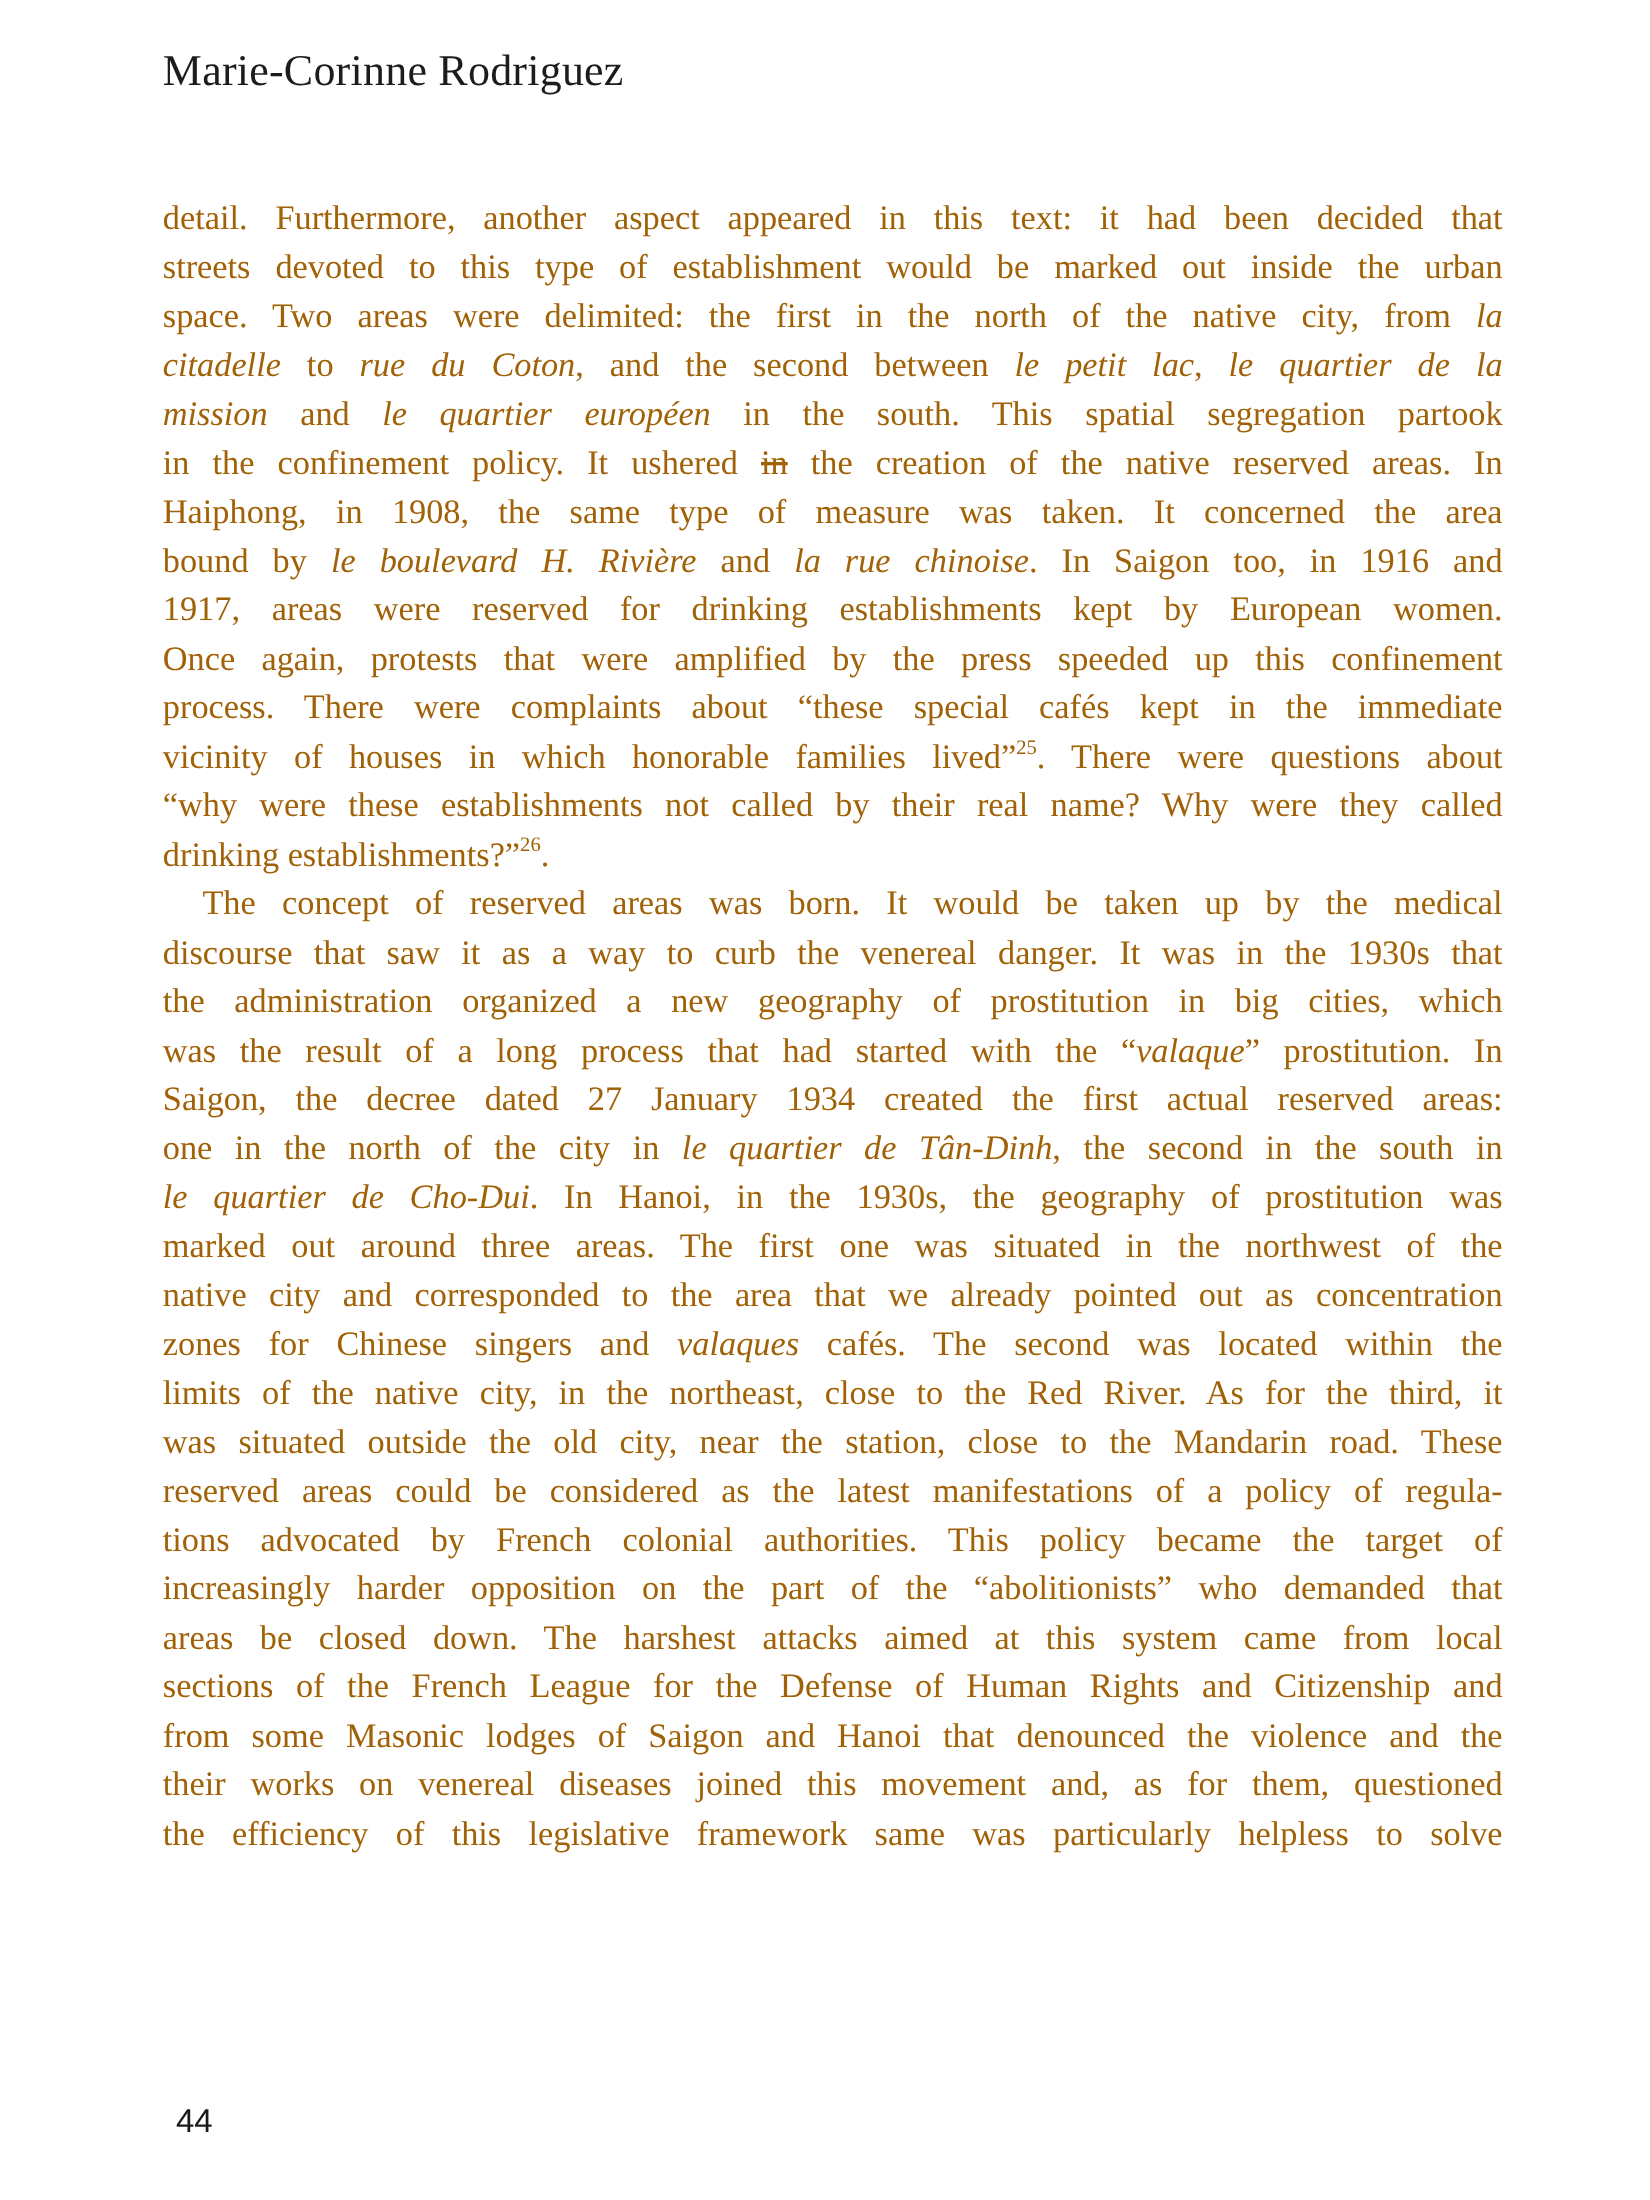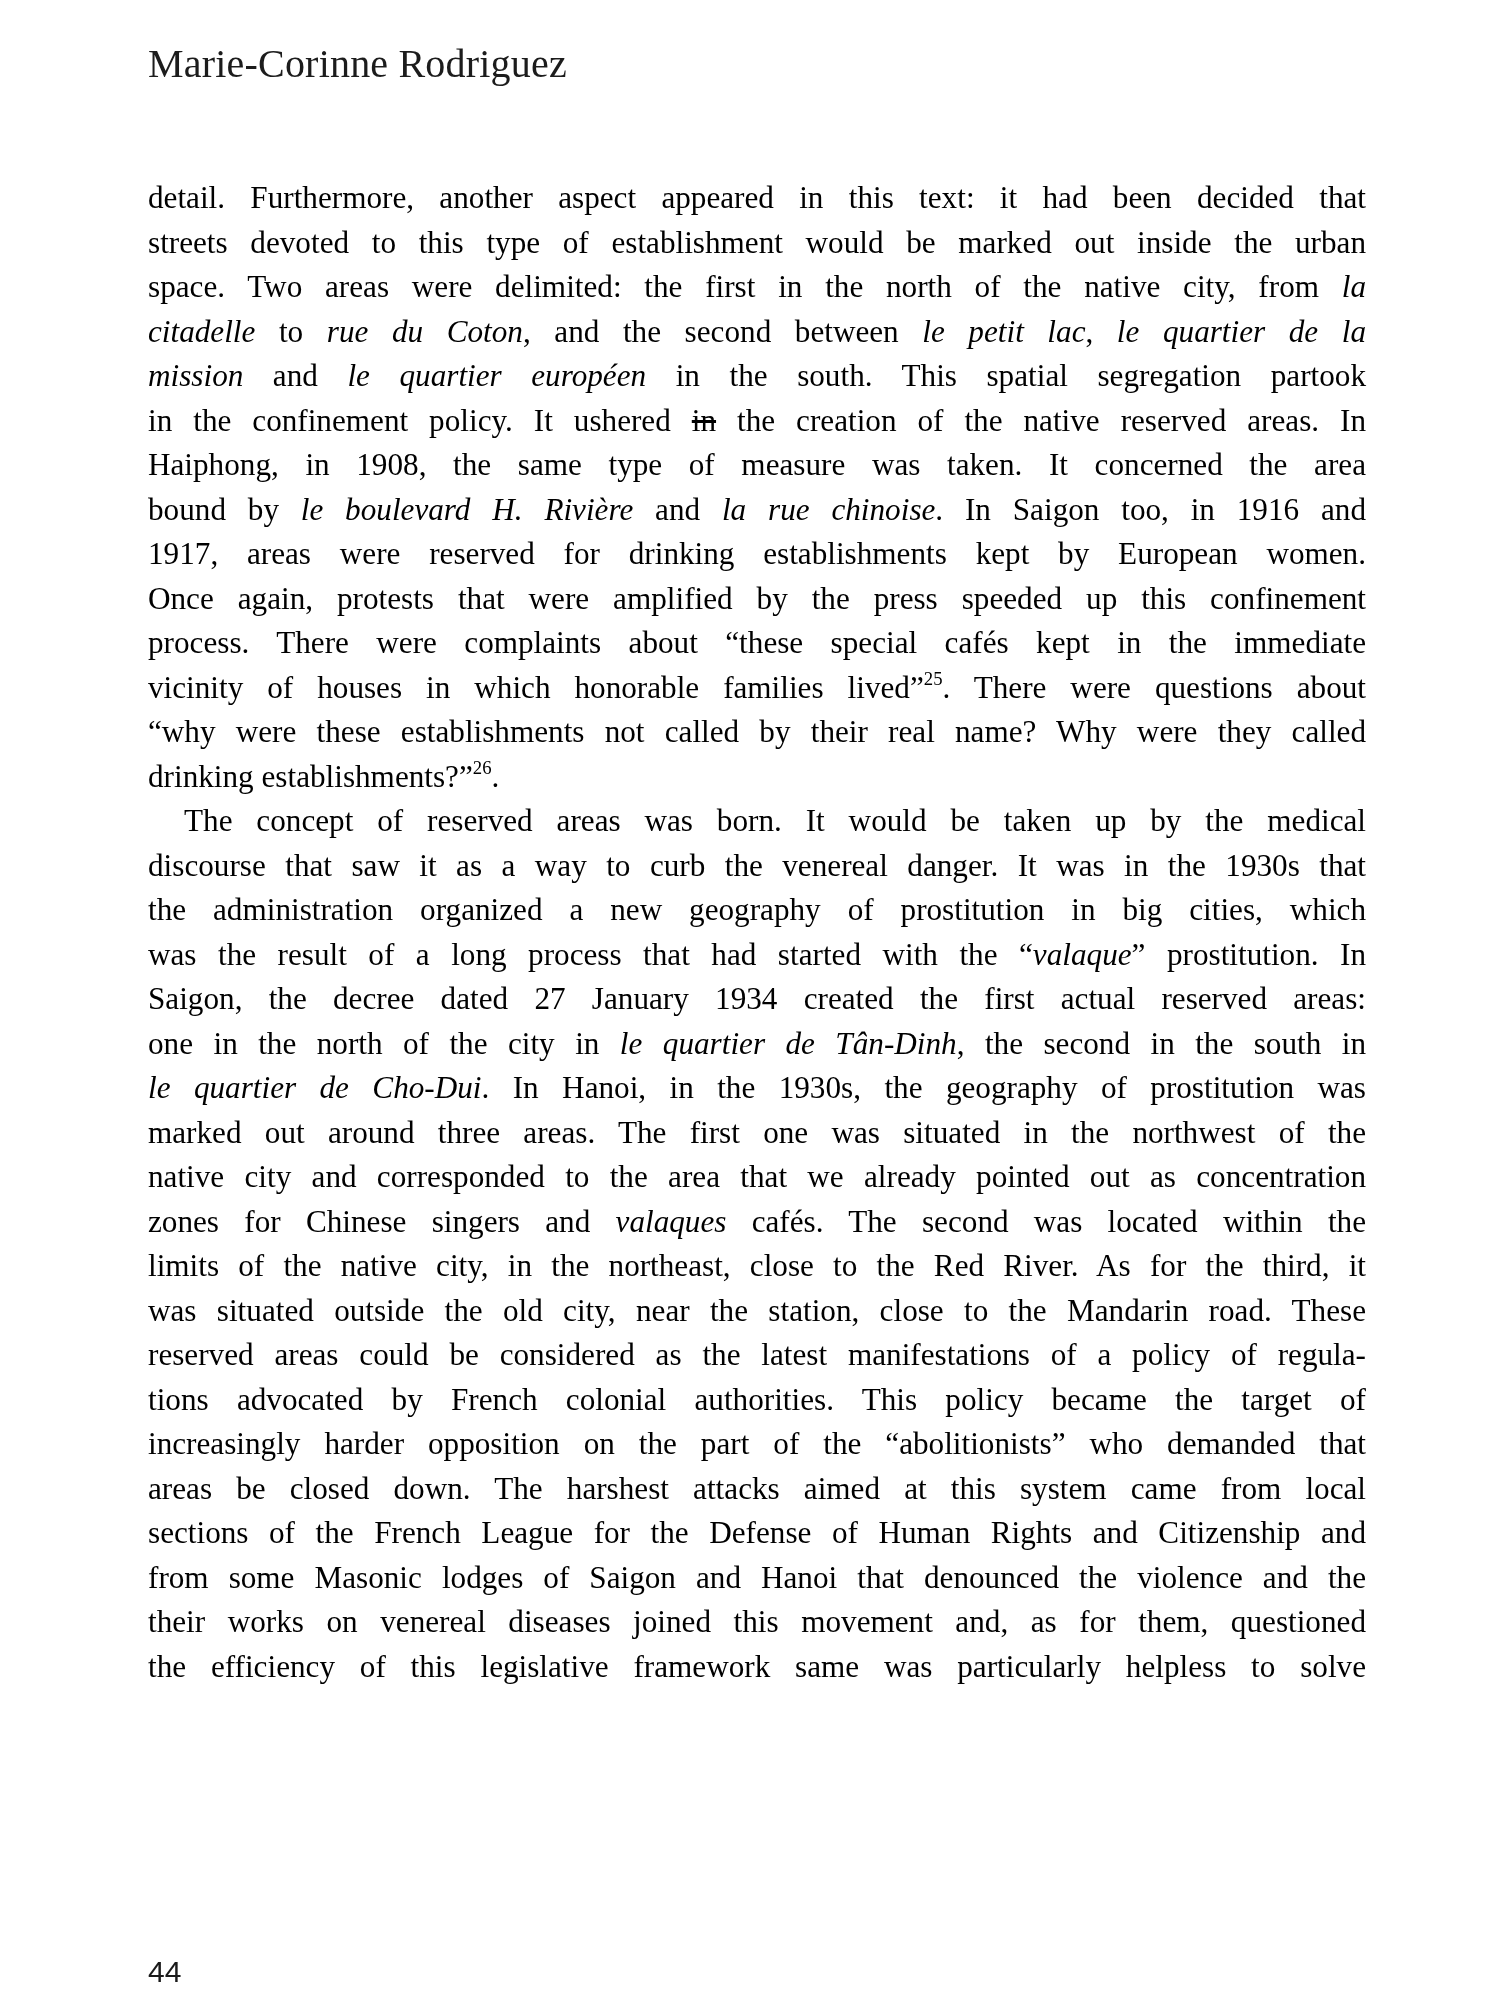--- a/index.html
+++ b/index.html
@@ -6,33 +6,33 @@
   body { width: 1500px; height: 2000px; position: relative; overflow: hidden; color: #1a1a1a; }
   .running-head {
     position: absolute; left: 148px; top: 40px;
     font-family: "Liberation Serif", "DejaVu Serif", serif;
     font-size: 40px; letter-spacing: 0.2px; color: #1c1c1c;
   }
   .body-text {
     position: absolute; left: 148px; top: 176px; width: 1218px;
     font-family: "Liberation Serif", "DejaVu Serif", serif;
     font-size: 31.2px; line-height: 44.5px;
-    text-align: justify; color: #000000;
+    text-align: justify; color: #a16207;
   }
   .line { display: block; text-align: justify; text-align-last: justify; height: 44.5px; white-space: nowrap; }
   .line.last { text-align-last: left; }
   .line.indent { padding-left: 36px; }
   .line span.seg { white-space: pre; }
   .it { font-style: italic; }
   .strike { text-decoration: line-through; }
   sup { font-size: 60%; line-height: 0; vertical-align: 0.65em; margin-top: 24px; }
   .page-number {
-    position: absolute; left: 148px; top: 1912px;
+    position: absolute; left: 160px; top: 1912px;
     font-family: "Liberation Sans", "DejaVu Sans", sans-serif;
-    font-size: 30px; color: #1a1a1a; margin-top: 43px;
+    font-size: 30px; color: #1a1a1a;
   }
 </style>
 </head>
 <body>
 
 <div class="running-head">Marie-Corinne Rodriguez</div>
 
 <div class="body-text" id="body-text">
     <span class="line"><span class="seg">detail. Furthermore, another aspect appeared in this text: it had been decided that</span></span>
     <span class="line"><span class="seg">streets devoted to this type of establishment would be marked out inside the urban</span></span>

